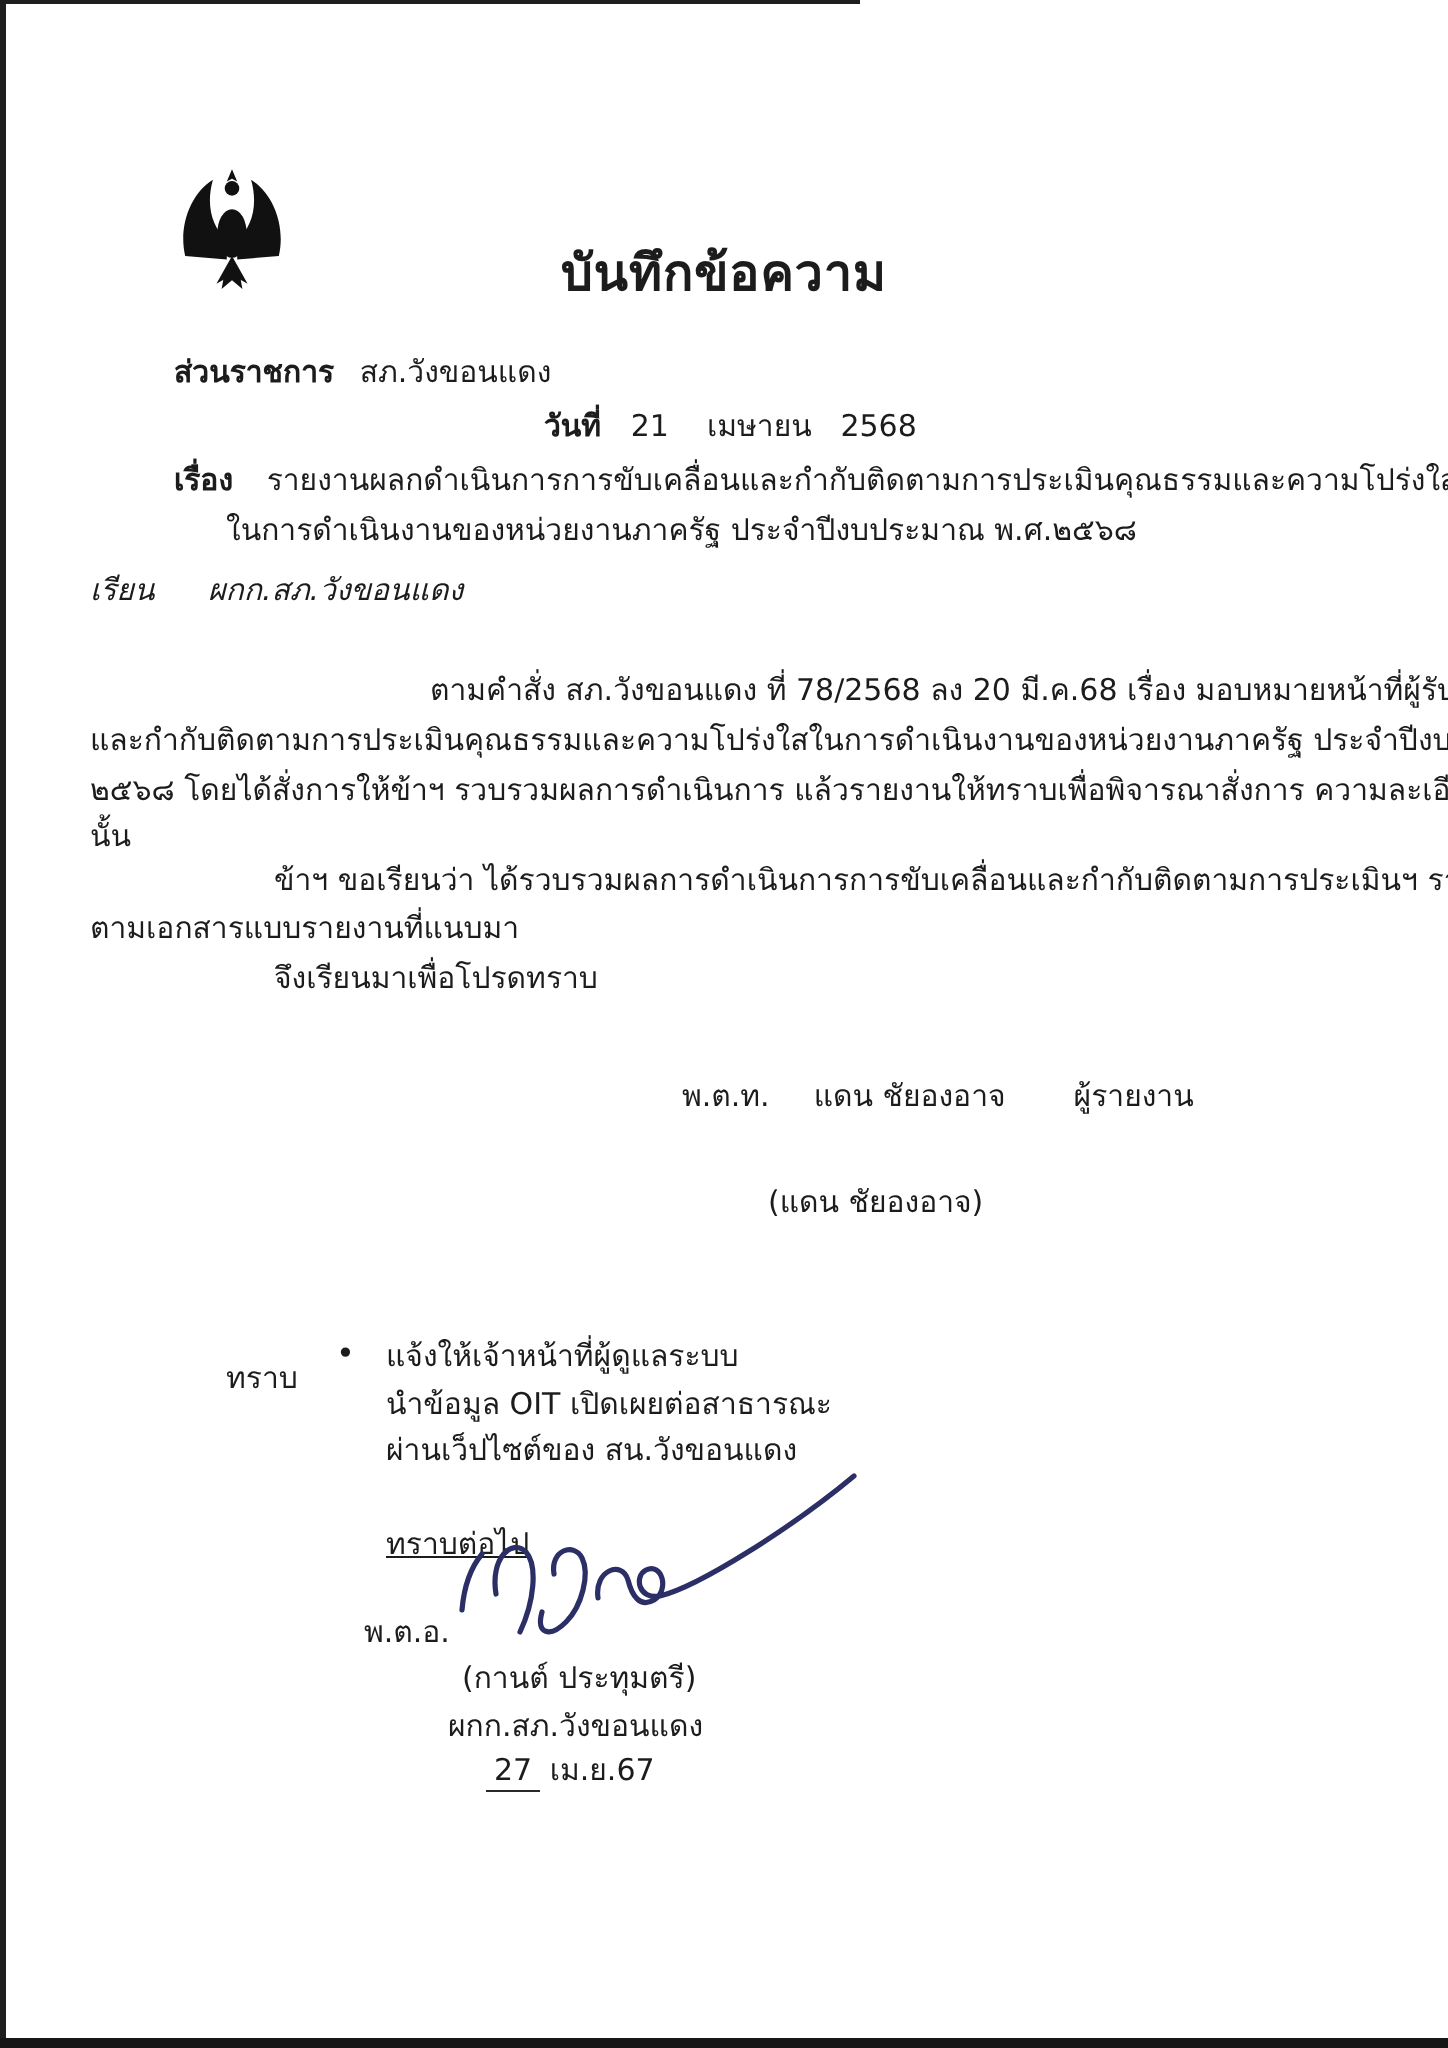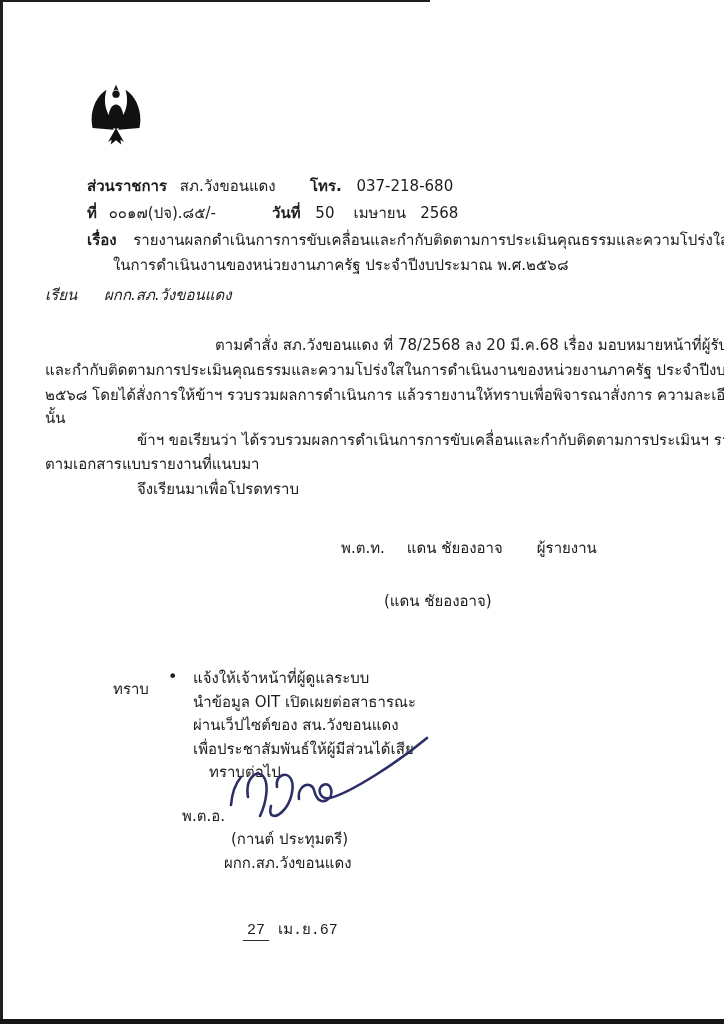--- a/index.html
+++ b/index.html
@@ -55,37 +55,30 @@
 
         <path d="M13,44 L27,35 L27,39 L14,47 Z"></path>
         <path d="M47,44 L33,35 L33,39 L46,47 Z"></path>
 
         <path d="M30,50 L21,66 L30,61 L39,66 Z"></path>
         <path d="M26,58 L24,69 L30,64 L36,69 L34,58 Z"></path>
       </g>
     </svg>
   </div>
 
+  <div class="title">บันทึกข้อความ</div>
 
   <div class="abs" style="left:87px;top:174px;">
     <span class="b">ส่วนราชการ</span>
     <span style="margin-left:8px;">สภ.วังขอนแดง</span>
   </div>
-  <div class="abs" style="left:310px;top:174px;">
-    <span class="b">โทร.</span>
-    <span style="margin-left:10px;">037-218-680</span>
-  </div>
 
-  <div class="abs" style="left:87px;top:201px;">
-    <span class="b">ที่</span>
-    <span style="margin-left:7px;">๐๐๑๗(ปจ).๘๕/-</span>
-  </div>
   <div class="abs" style="left:272px;top:201px;">
     <span class="b">วันที่</span>
-    <span class="pre" style="margin-left:10px;">50    เมษายน   2568</span>
+    <span class="pre" style="margin-left:10px;">21    เมษายน   2568</span>
   </div>
 
   <div class="abs" style="left:87px;top:228px;">
     <span class="b">เรื่อง</span>
     <span style="margin-left:12px;">รายงานผลกดำเนินการการขับเคลื่อนและกำกับติดตามการประเมินคุณธรรมและความโปร่งใส</span>
   </div>
   <div class="abs" style="left:113px;top:253px;">ในการดำเนินงานของหน่วยงานภาครัฐ ประจำปีงบประมาณ พ.ศ.๒๕๖๘</div>
 
   <div class="abs" style="left:45px;top:283px;font-style:italic;">
     <span>เรียน</span>
@@ -105,34 +98,33 @@
   <div class="abs" style="left:341px;top:536px;">
     <span>พ.ต.ท.</span><span class="sig-rank-gap"></span><span>แดน ชัยองอาจ</span><span class="sig-role-gap"></span><span>ผู้รายงาน</span>
   </div>
   <div class="abs" style="left:384px;top:561px;margin-top:28px;">(แดน ชัยองอาจ)</div>
 
   <div class="abs" style="left:113px;top:645px;margin-top:32px;">ทราบ</div>
   <div class="abs bullet" style="left:168px;top:667px;">•</div>
   <div class="abs" style="left:193px;top:666px;">แจ้งให้เจ้าหน้าที่ผู้ดูแลระบบ</div>
   <div class="abs" style="left:193px;top:690px;">นำข้อมูล OIT เปิดเผยต่อสาธารณะ</div>
   <div class="abs" style="left:193px;top:713px;">ผ่านเว็ปไซต์ของ สน.วังขอนแดง</div>
-  <div class="abs" style="left:193px;top:737px;">เพื่อประชาสัมพันธ์ให้ผู้มีส่วนได้เสีย</div>
-  <div class="abs" style="left:209px;top:760px;">ทราบต่อไป</div>
+  <div class="abs" style="left:193px;top:760px;text-decoration:underline;">ทราบต่อไป</div>
 
   <div class="abs" style="left:215px;top:723px;">
     <svg width="220" height="110" viewBox="0 0 220 110" fill="none">
       <g stroke="#2b2f66" stroke-width="2.6" stroke-linecap="round" fill="none">
         <path d="M16,82 C17,70 21,60 26,54"></path>
         <path d="M33,74 C30,56 41,46 48,53 C54,60 52,78 45,93"></path>
         <path d="M62,64 C60,52 72,48 76,56 C80,64 76,80 68,88 C60,96 53,94 56,83"></path>
         <path d="M84,76 C82,62 96,57 99,67 C101,75 105,81 112,77 C120,72 116,58 108,62 C102,65 104,77 115,75 C135,70 182,40 212,15"></path>
       </g>
     </svg>
   </div>
 
   <div class="abs" style="left:182px;top:804px;">พ.ต.อ.</div>
   <div class="abs" style="left:231px;top:827px;">(กานต์ ประทุมตรี)</div>
   <div class="abs" style="left:224px;top:851px;">ผกก.สภ.วังขอนแดง</div>
-  <div class="abs" style="left:243px;top:917px;font-family:Liberation Mono, monospace;">
+  <div class="abs" style="left:243px;top:873px;">
     <span class="day-underline">27</span><span> เม.ย.67</span>
   </div>
 
 </div>
 
 </body></html>

